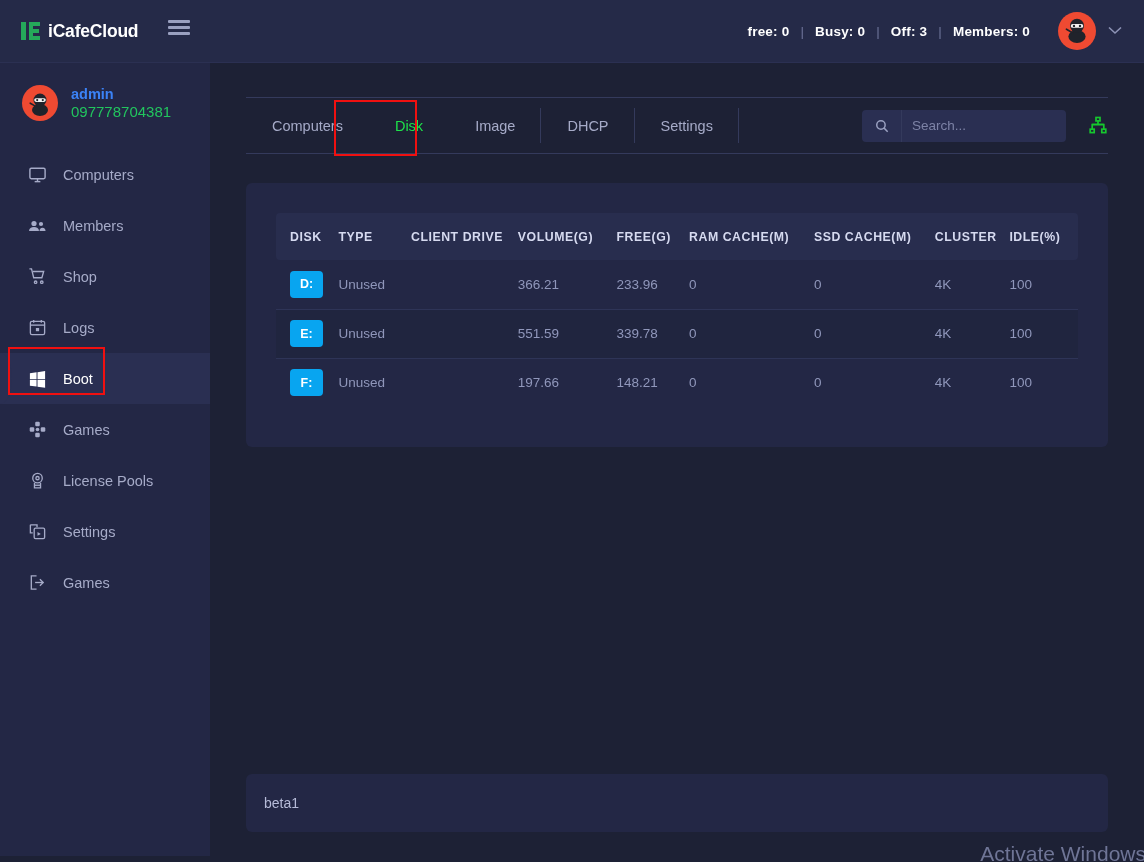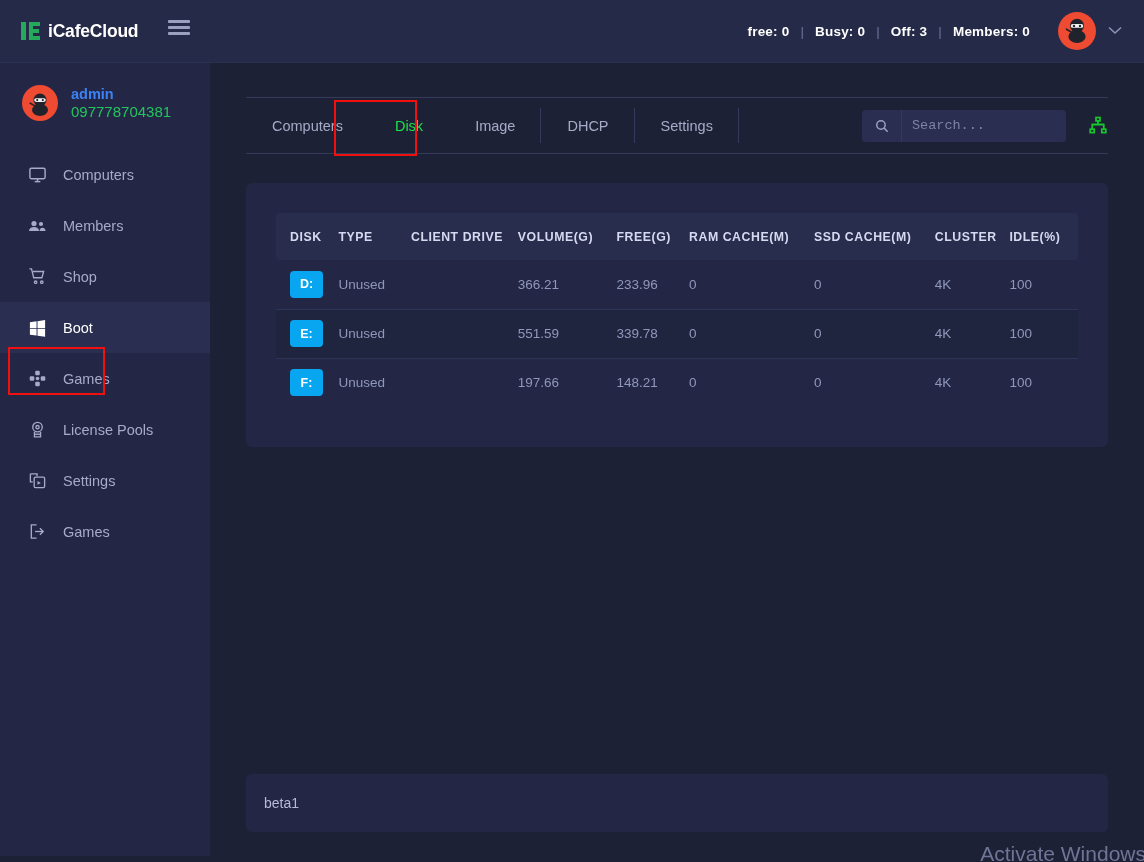--- a/index.html
+++ b/index.html
@@ -120,21 +120,21 @@
     height: 32px; width: 204px; overflow: hidden;
   }
   .search-ico {
     width: 40px; height: 32px; display: flex; align-items: center; justify-content: center;
     color: #9aa0c0; border-right: 1px solid #343a5c;
   }
   .search-input {
     border: 0; outline: 0; background: transparent;
     color: #c9cde6; font-size: 13.5px; height: 32px;
     padding: 17px 10px; width: 160px;
-    font-family: Liberation Mono, monospace;
+    font-family: Liberation Sans, sans-serif;
   }
   .search-input::placeholder { color: #7d83a6; }
   .tree-btn {
     margin-left: 22px; color: #16c72e; display: flex; align-items: center;
     cursor: pointer;
   }
 
   
   .card {
     margin-top: 29px; background: #232745; border-radius: 6px;
@@ -247,20 +247,31 @@
         <span class="ico">
           <svg width="19" height="19" viewBox="0 0 20 20" fill="none" stroke="currentColor" stroke-width="1.4">
             <path d="M1.5 2h2.2l2.3 9.3h8.6l1.9-6.6H5.2"></path>
               <circle cx="8" cy="16" r="1.3"></circle>
               <circle cx="14.5" cy="16" r="1.3"></circle>
           </svg>
         </span>
         <span class="nav-label">Shop</span>
       </div>
 
+      <div class="nav-item">
+        <span class="ico">
+          <svg width="19" height="19" viewBox="0 0 20 20" fill="none" stroke="currentColor" stroke-width="1.4">
+            <rect x="2.5" y="3.5" width="15" height="14" rx="1.6"></rect>
+              <path d="M2.5 7.5h15"></path>
+            <path d="M6 2v3M14 2v3"></path>
+              <rect x="8.3" y="10.5" width="3.4" height="3.4" fill="currentColor" stroke="none"></rect>
+          </svg>
+        </span>
+        <span class="nav-label">Logs</span>
+      </div>
 
       <div class="nav-item active">
         <span class="ico">
           <svg width="19" height="19" viewBox="0 0 20 20" fill="currentColor">
             <path d="M2 4.5l7-1v7.2H2z"></path>
               <path d="M10 3.3l8-1.1v8.5h-8z"></path>
             <path d="M2 11.5h7v7l-7-1z"></path>
               <path d="M10 11.5h8v8.3l-8-1.1z"></path>
           </svg>
         </span>

